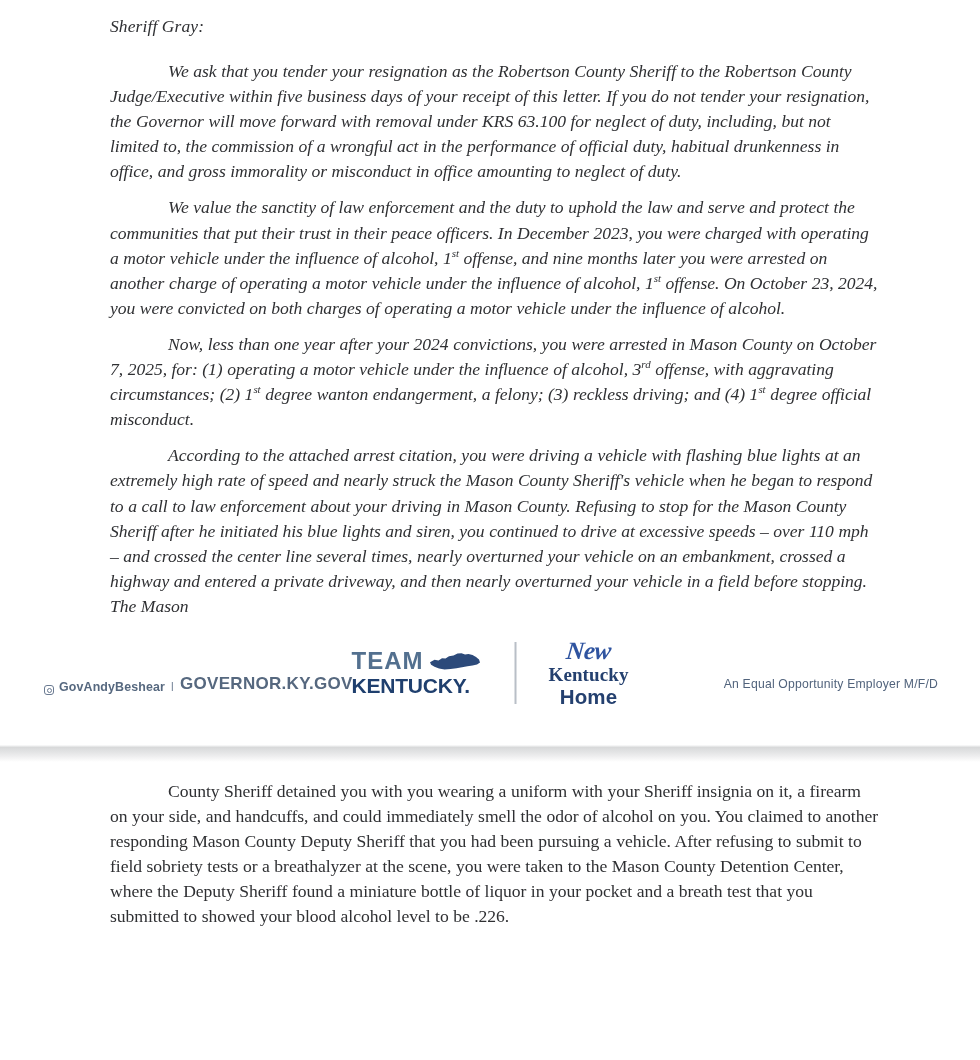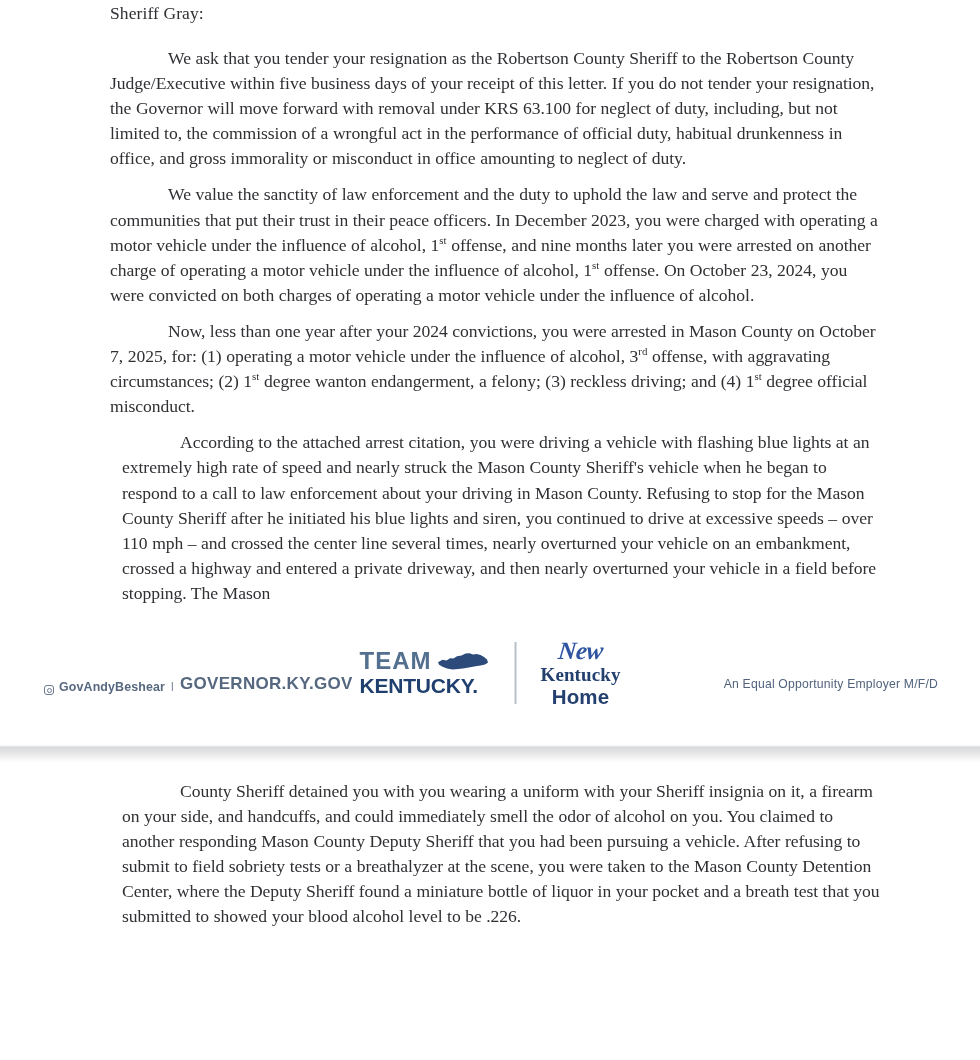--- a/index.html
+++ b/index.html
@@ -42,21 +42,21 @@
         #e3e4e5 42%,
         #efeff0 68%,
         #fbfbfb 92%,
         #ffffff 100%);
   }
 
   .page-body {
     padding-left: 110px;
     padding-right: 100px;
   }
-  .page-one .page-body { padding-top: 3px; }
+  .page-one .page-body { padding-top: 16px; font-style: italic; }
   .page-two .page-body { padding-top: 17px; }
 
   
   .salutation {
     font-size: 17.5px;
     line-height: 21px;
     letter-spacing: 0.1px;
     margin: 0 0 22px 0;
     color: #2f3033;
   }
@@ -65,21 +65,21 @@
     font-size: 17.6px;
     line-height: 25.1px;
     letter-spacing: -0.05px;
     word-spacing: 0.2px;
     margin: 0 0 11px 0;
     text-indent: 58px;
     color: #2f3033;
     text-align: left;
     hyphens: none;
   }
-  p.para:last-child { margin-bottom: 0; margin-left: 12px; }
+  p.para:last-child { margin-bottom: 0; }
 
   sup.ord {
     font-size: 0.62em;
     vertical-align: super;
     line-height: 0;
     letter-spacing: 0;
   }
 
   
   .footer {
@@ -124,21 +124,21 @@
     border-radius: 50%;
   }
   .handle-text { font-weight: 600; color: #56687f; }
   .sep-bar { color: #7f8da0; padding: 0 2px; font-weight: 400; }
   .site-text { font-weight: 600; color: #56687f; letter-spacing: 0.3px; font-size: 17px; }
 
   
   .logo-lockup {
     display: flex;
     align-items: center;
-    gap: 0px;
+    gap: 8px;
     position: absolute;
     left: 50%;
     transform: translateX(-50%);
     bottom: 14px;
   }
 
   .team-ky {
     display: flex;
     flex-direction: column;
     align-items: flex-start;

